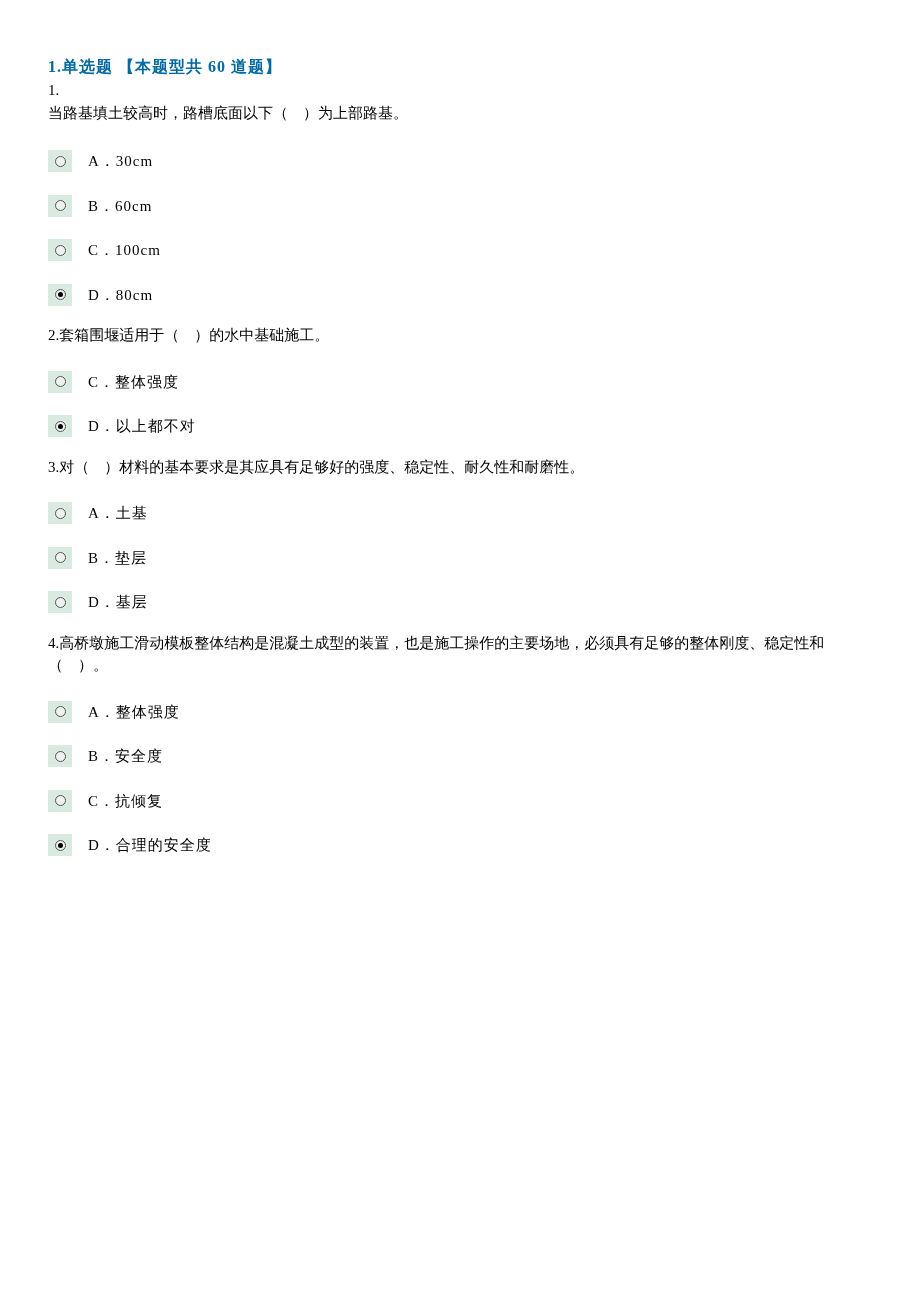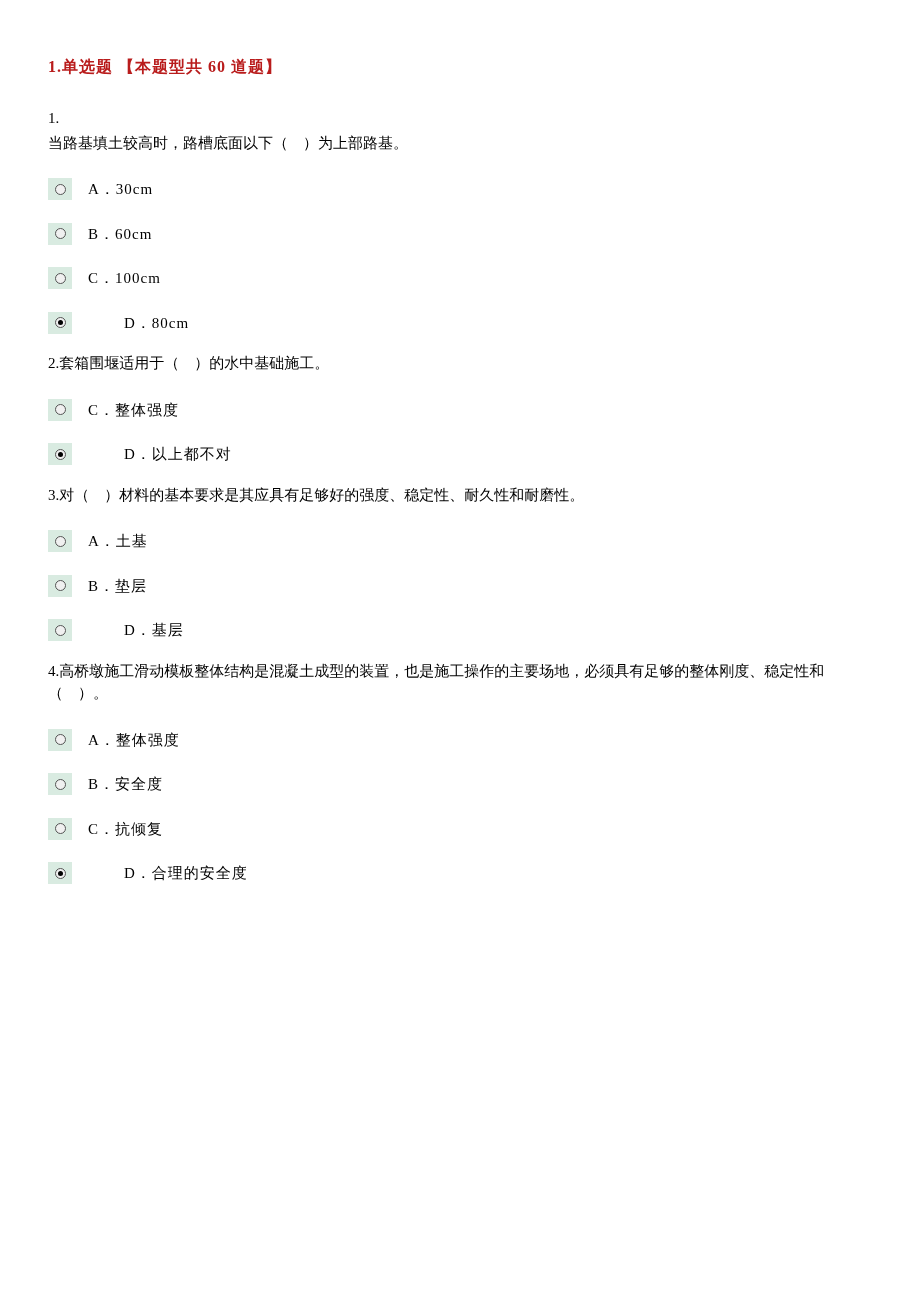--- a/index.html
+++ b/index.html
@@ -10,46 +10,45 @@
     background: #fff;
     margin: 0;
     padding: 55px 40px 40px 48px;
     width: 920px;
     box-sizing: border-box;
   }
   .heading {
     font-family: "SimSun", "宋体", serif;
     font-weight: bold;
     font-size: 16px;
-    color: #b91c1c;
-    margin-bottom: 28px;
+    color: #0369a1;
     letter-spacing: 1px;
   }
   .q-block {
     margin-bottom: 18px;
   }
   .q-num {
     display: block;
     margin-bottom: 2px;
   }
   .q-text {
     display: block;
     margin-bottom: 24px;
+    font-family: Liberation Mono, monospace;
   }
   .q-num-text {
     display: block;
     margin-bottom: 24px;
   }
   .option-row {
     display: flex;
     margin-bottom: 22px;
   }
   .option-row:last-child {
     margin-bottom: 0;
-    gap: 36px;
   }
   .radio-box {
     width: 24px;
     height: 22px;
     background: #d9ebe1;
     display: flex;
     align-items: center;
     justify-content: center;
     margin-right: 16px;
     flex-shrink: 0;

